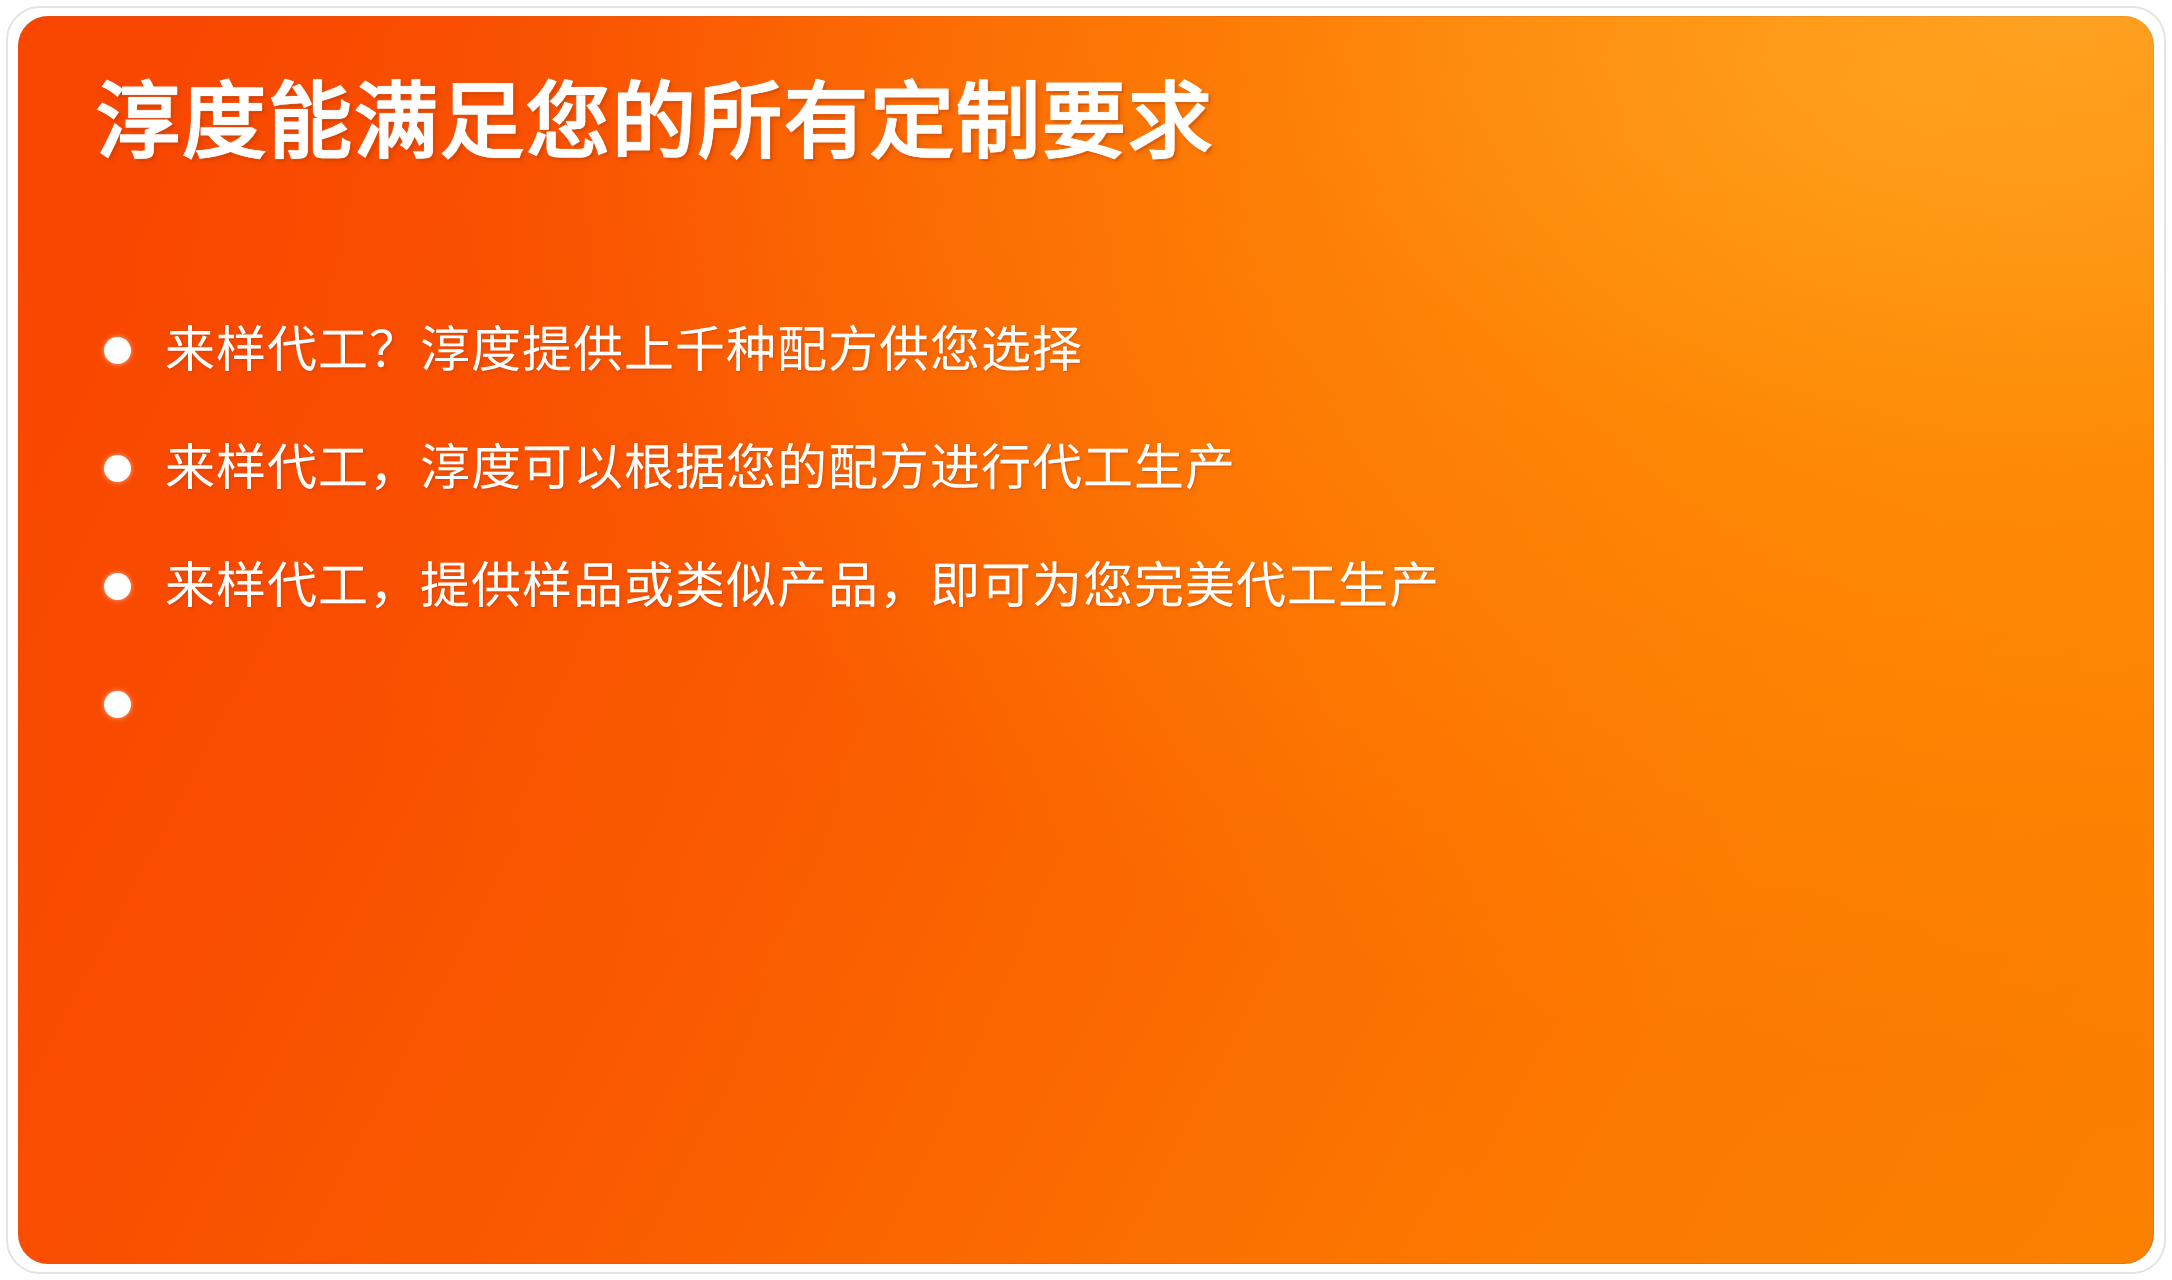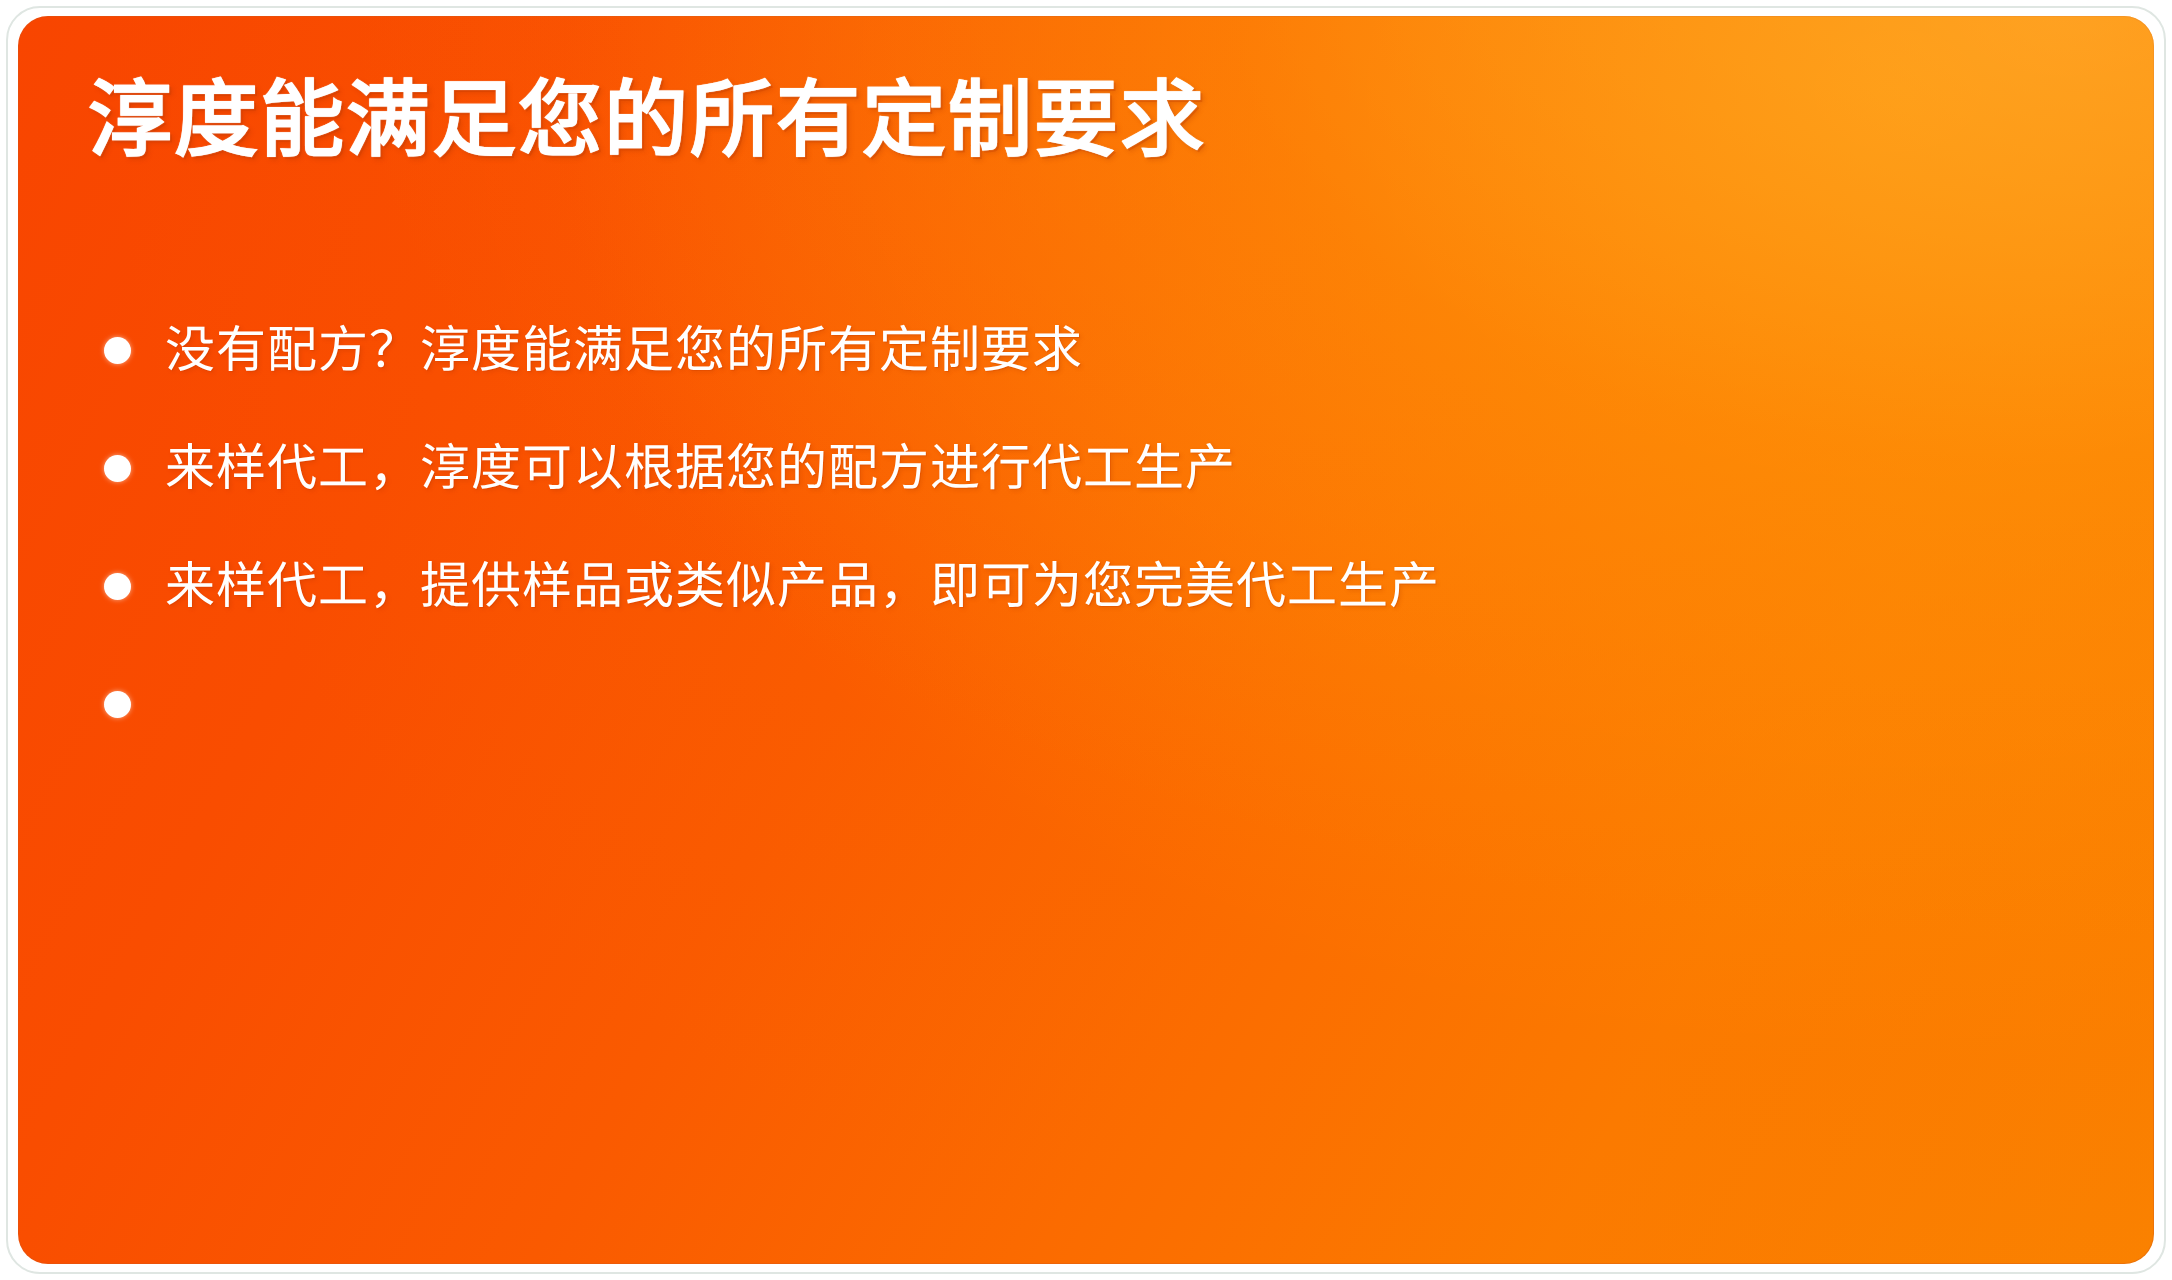--- a/index.html
+++ b/index.html
@@ -78,22 +78,22 @@
 
   
   .title-block {
     position: absolute;
     left: 70px;
     top: 62px;
     width: 1700px;
   }
 
   .main-title {
-    margin: 0;
-    font-family: Liberation Sans, sans-serif;
+    margin: 8px;
+    font-family: Liberation Mono, monospace;
     font-size: 84px;
     line-height: 1.02;
     font-weight: 700;
     color: #ffffff;
     letter-spacing: 2px;
     white-space: nowrap;
     text-shadow:
       0 0 1px rgba(255,255,255,0.9),
       2px 2px 0 rgba(196,58,0,0.30),
       3px 3px 5px rgba(150,40,0,0.22);
@@ -165,21 +165,21 @@
     <div class="content">
 
       <div class="title-block">
         <h1 class="main-title">淳度能满足您的所有定制要求</h1>
       </div>
 
       <ul class="bullet-list">
 
         <li class="bullet-item">
           <span class="bullet-dot"></span>
-          <span class="bullet-text">没有配方？淳度能满足您的所有定制要求</span>
+          <span class="bullet-text">来样代工？淳度提供上千种配方供您选择</span>
         </li>
 
         <li class="bullet-item">
           <span class="bullet-dot"></span>
           <span class="bullet-text">来样代工，淳度可以根据您的配方进行代工生产</span>
         </li>
 
         <li class="bullet-item">
           <span class="bullet-dot"></span>
           <span class="bullet-text">来样代工，提供样品或类似产品，即可为您完美代工生产</span>

